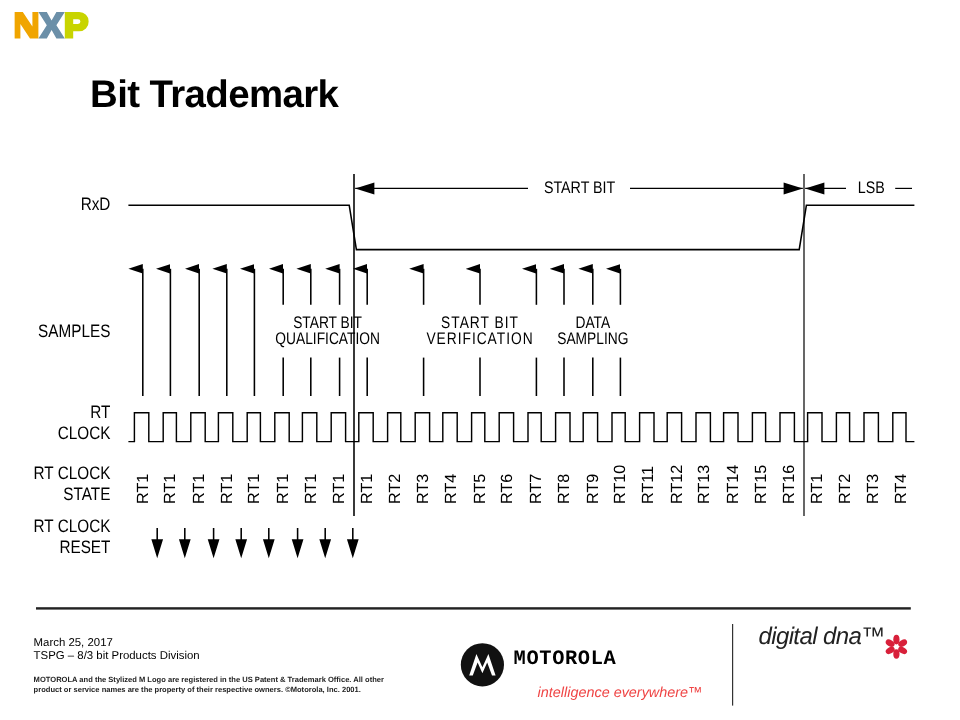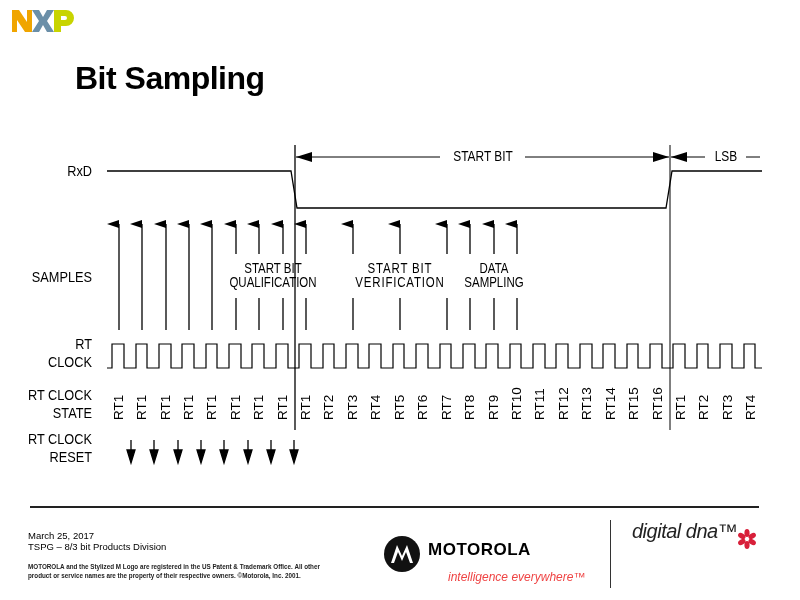--- a/index.html
+++ b/index.html
@@ -7,35 +7,35 @@
   .abs { position:absolute; }
   .title { left:75px; top:60px; font-size:32px; font-weight:bold; letter-spacing:-0.5px; }
   .nxp-logo { left:12px; top:8px; width:62px; height:26px; }
   .lbl { font-family:"Liberation Sans", sans-serif; font-size:15px; text-align:right; line-height:18px; transform:scaleX(0.85); transform-origin:right center; }
   .rxd { font-size:15px; }
   .diagram { left:0; top:0; width:800px; height:500px; }
   .footer-rule { left:30px; top:506px; width:729px; height:2px; background:#222; }
   .foot-date { left:28px; top:530px; font-size:9.5px; line-height:11px; }
   .foot-legal { left:28px; top:562px; font-size:6.3px; line-height:9px; font-weight:bold; color:#222; }
   .moto-logo { left:384px; top:536px; width:36px; height:36px; border-radius:50%; background:#111; }
-  .moto-word { left:428px; top:540px; font-size:17px; font-weight:900; letter-spacing:0.5px; font-family:Liberation Sans, sans-serif; }
+  .moto-word { left:428px; top:540px; font-size:17px; font-weight:900; letter-spacing:0.5px; font-family:Liberation Mono, monospace; }
   .moto-tag { left:448px; top:570px; font-size:12px; font-style:italic; color:#ef4444; }
   .vsep { left:610px; top:520px; width:1px; height:68px; background:#333; }
   .dna-word { left:632px; top:520px; font-size:20px; font-style:italic; color:#222; letter-spacing:-0.5px; }
   .dna-star { left:736px; top:528px; width:22px; height:22px; }
 </style>
 </head>
 <body>
 
 <svg class="abs nxp-logo" viewBox="0 0 62 26">
   <polygon points="0,2 7,2 15,14 15,2 20,2 20,24 13,24 5,12 5,24 0,24" fill="#f0a500"></polygon>
   <polygon points="20,2 27,2 31,9 35,2 42,2 35,13 42,24 35,24 31,17 27,24 20,24 27,13" fill="#6b8fa8"></polygon>
   <path d="M42,2 H54 A8,8 0 0 1 54,18 H49 V24 H42 Z M49,8 V12 H53 A2,2 0 0 0 53,8 Z" fill="#c8d400"></path>
 </svg>
-<div class="abs title">Bit Sampling</div>
+<div class="abs title">Bit Trademark</div>
 
 <div class="abs lbl rxd" style="left:40px;top:162px;width:52px;">RxD</div>
 <div class="abs lbl" style="left:10px;top:268px;width:82px;">SAMPLES</div>
 <div class="abs lbl" style="left:10px;top:335px;width:82px;">
   <div>RT</div>
   <div>CLOCK</div>
 </div>
 <div class="abs lbl" style="left:0px;top:386px;width:92px;">
   <div>RT CLOCK</div>
   <div>STATE</div>

